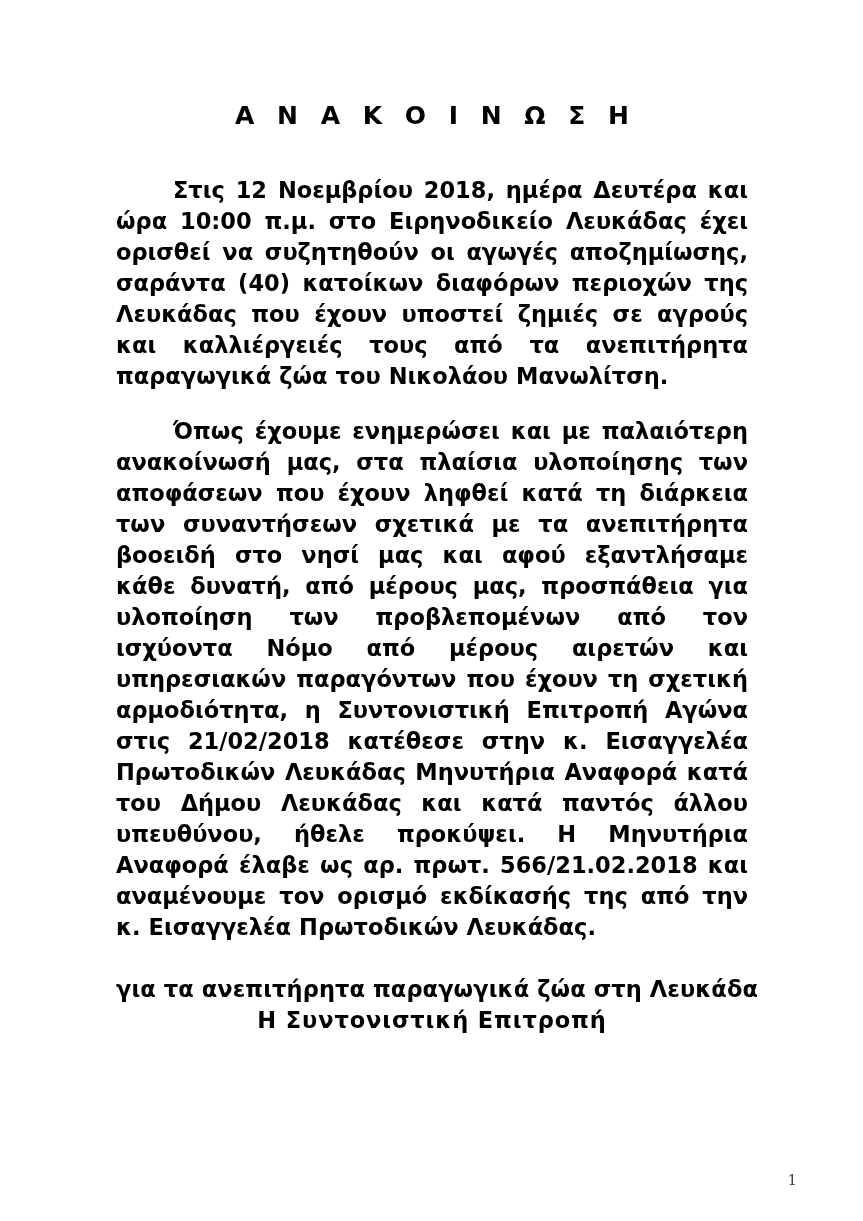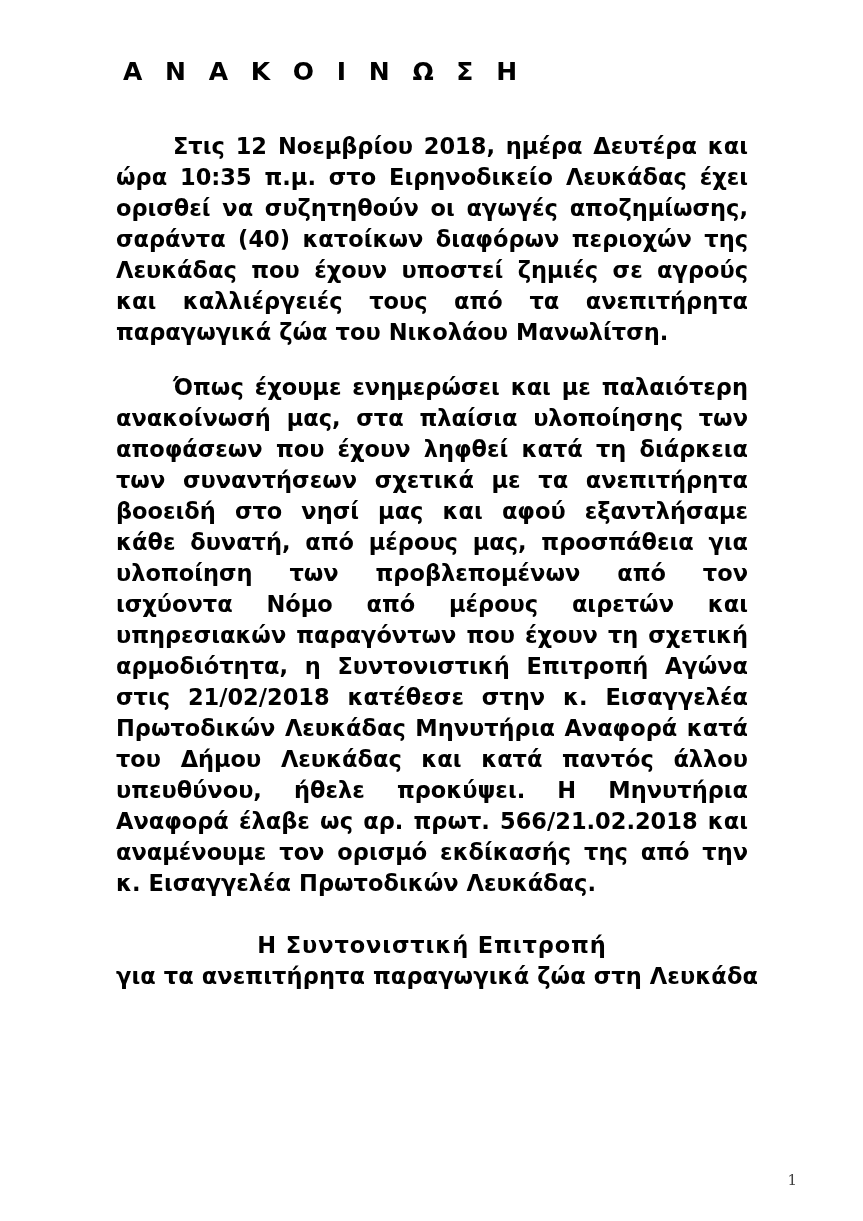--- a/index.html
+++ b/index.html
@@ -23,21 +23,22 @@
 
   .content {
     position: absolute;
     left: 116px;
     top: 0;
     width: 632px;
   }
 
   .doc-title {
     margin: 0;
-    padding-top: 56px;
+    padding-top: 100px;
+    text-align: center;
     font-size: 25px;
     font-weight: bold;
     letter-spacing: 7px;
     line-height: 1.25;
     text-indent: 7px;
   }
 
   .body-paragraph {
     margin: 0;
     font-size: 22.5px;
@@ -91,26 +92,26 @@
 </style>
 </head>
 <body>
 
 <div class="page">
 
   <div class="content">
 
     <h1 class="doc-title">Α Ν Α Κ Ο Ι Ν Ω Σ Η</h1>
 
-    <p class="body-paragraph first">Στις 12 Νοεμβρίου 2018, ημέρα Δευτέρα και ώρα 10:35 π.μ. στο Ειρηνοδικείο Λευκάδας έχει ορισθεί να συζητηθούν οι αγωγές αποζημίωσης, σαράντα (40) κατοίκων διαφόρων περιοχών της Λευκάδας που έχουν υποστεί ζημιές σε αγρούς και καλλιέργειές τους από τα ανεπιτήρητα παραγωγικά ζώα του Νικολάου Μανωλίτση.</p>
+    <p class="body-paragraph first">Στις 12 Νοεμβρίου 2018, ημέρα Δευτέρα και ώρα 10:00 π.μ. στο Ειρηνοδικείο Λευκάδας έχει ορισθεί να συζητηθούν οι αγωγές αποζημίωσης, σαράντα (40) κατοίκων διαφόρων περιοχών της Λευκάδας που έχουν υποστεί ζημιές σε αγρούς και καλλιέργειές τους από τα ανεπιτήρητα παραγωγικά ζώα του Νικολάου Μανωλίτση.</p>
 
     <p class="body-paragraph second">Όπως έχουμε ενημερώσει και με παλαιότερη ανακοίνωσή μας, στα πλαίσια υλοποίησης των αποφάσεων που έχουν ληφθεί κατά τη διάρκεια των συναντήσεων σχετικά με τα ανεπιτήρητα βοοειδή στο νησί μας και αφού εξαντλήσαμε κάθε δυνατή, από μέρους μας, προσπάθεια για υλοποίηση των προβλεπομένων από τον ισχύοντα Νόμο από μέρους αιρετών και υπηρεσιακών παραγόντων που έχουν τη σχετική αρμοδιότητα, η Συντονιστική Επιτροπή Αγώνα στις 21/02/2018 κατέθεσε στην κ. Εισαγγελέα Πρωτοδικών Λευκάδας Μηνυτήρια Αναφορά κατά του Δήμου Λευκάδας και κατά παντός άλλου υπευθύνου, ήθελε προκύψει.  Η Μηνυτήρια Αναφορά έλαβε ως αρ. πρωτ.  566/21.02.2018 και αναμένουμε τον ορισμό εκδίκασής της από την κ. Εισαγγελέα Πρωτοδικών Λευκάδας.</p>
 
     <div class="signature">
+      <p class="signature-line subject">για τα ανεπιτήρητα παραγωγικά ζώα στη Λευκάδα</p>
       <p class="signature-line committee">Η Συντονιστική Επιτροπή</p>
-      <p class="signature-line subject">για τα ανεπιτήρητα παραγωγικά ζώα στη Λευκάδα</p>
     </div>
 
   </div>
 
   <div class="page-number">1</div>
 
 </div>
 
 </body></html>

